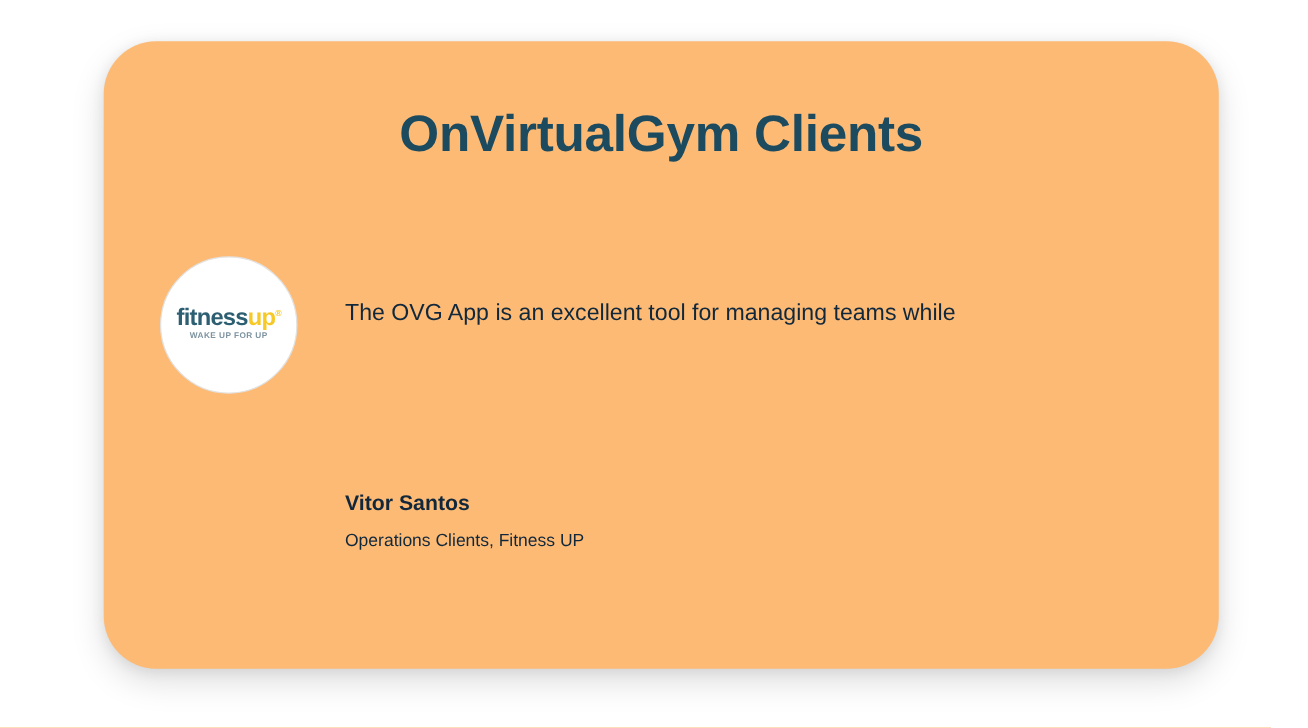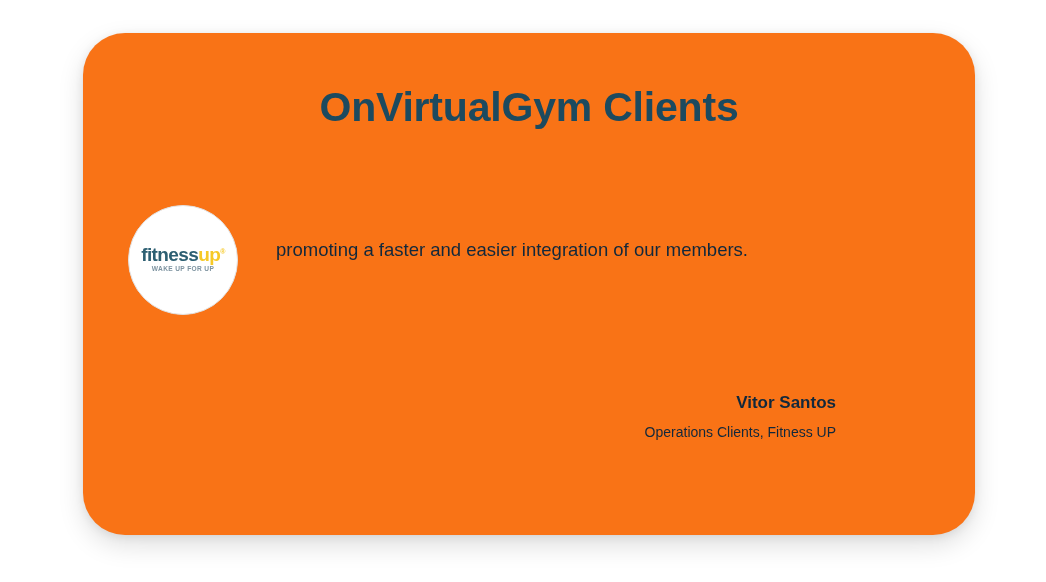--- a/index.html
+++ b/index.html
@@ -21,21 +21,21 @@
     inset: 0;
   }
 
   
   .testimonial-card {
     position: absolute;
     left: 83px;
     top: 33px;
     width: 892px;
     height: 502px;
-    background: #f97316;
+    background: #fdba74;
     border-radius: 42px;
     box-sizing: border-box;
     box-shadow:
       0 10px 26px rgba(0, 0, 0, 0.13),
       0 2px 10px rgba(0, 0, 0, 0.07),
       0 0 0 0.5px rgba(0, 0, 0, 0.015);
     text-decoration: underline;
   }
 
   
@@ -118,21 +118,20 @@
     color: #11283c;
     white-space: nowrap;
   }
 
   
   .attribution {
     position: absolute;
     left: 193px;
     top: 188px;
     width: 560px;
-    text-align: right;
   }
   .attr-name {
     font-size: 17px;
     font-weight: bold;
     color: #11283c;
     line-height: 1.2;
     white-space: nowrap;
   }
   .attr-role {
     margin-top: 11px;
@@ -154,21 +153,21 @@
     <div class="content-row">
 
       <div class="logo-badge">
         <div class="logo-inner">
           <div class="logo-wordmark"><span class="logo-fitness">fitness</span><span class="logo-up">up</span><span class="logo-reg">®</span></div>
           <div class="logo-tagline">WAKE UP FOR UP</div>
         </div>
       </div>
 
       <div class="quote-block">
-        <div class="quote-line">promoting a faster and easier integration of our members.</div>
+        <div class="quote-line">The OVG App is an excellent tool for managing teams while</div>
       </div>
 
       <div class="attribution">
         <div class="attr-name">Vitor Santos</div>
         <div class="attr-role">Operations Clients, Fitness UP</div>
       </div>
 
     </div>
   </div>
 </div>

